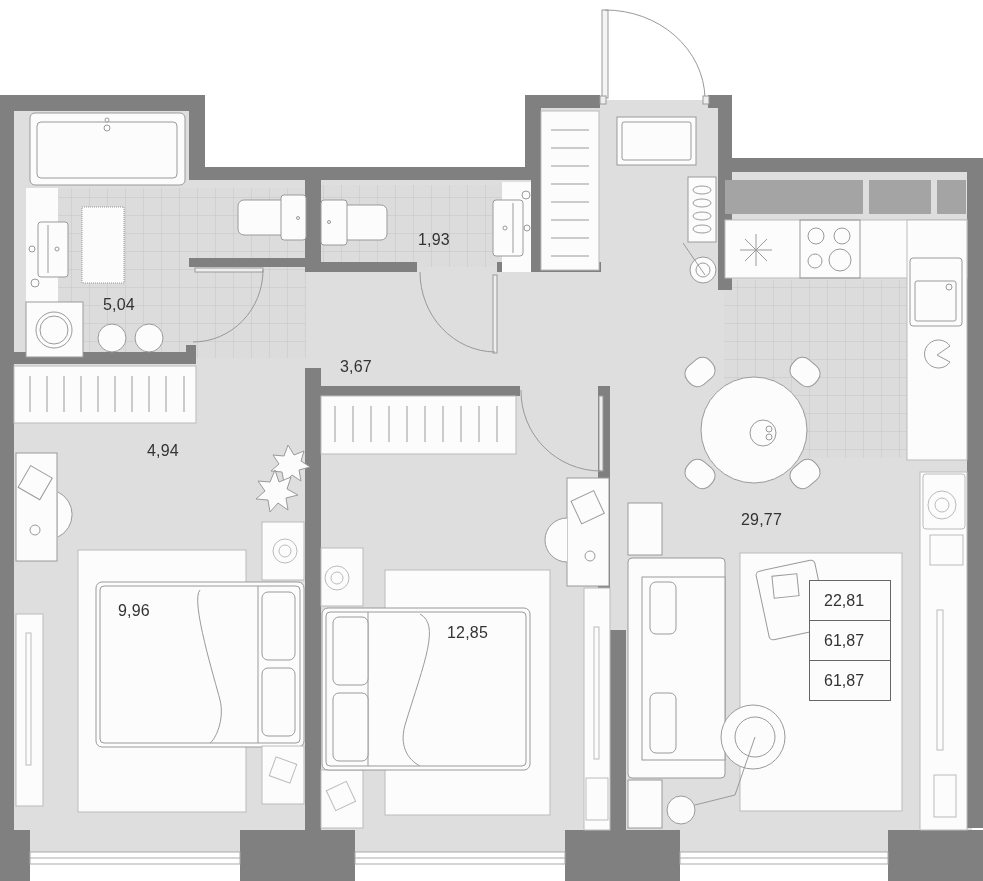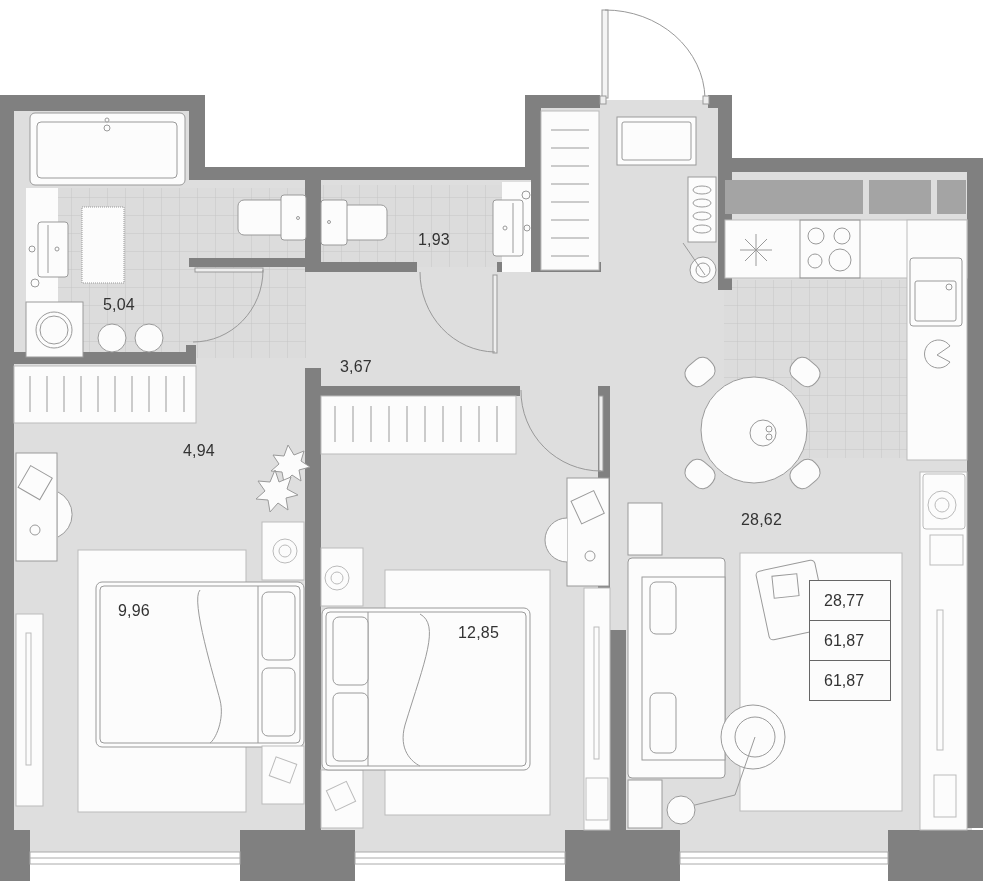--- a/index.html
+++ b/index.html
@@ -306,22 +306,22 @@
     <rect x="594" y="627" width="5" height="132"></rect>
     <rect x="586" y="778" width="22" height="42"></rect>
   </g>
 
   <rect x="305" y="368" width="16" height="10" fill="#808080"></rect>
 </svg>
 
 <div class="label" style="left:103px;top:256px;margin-top:40px;">5,04</div>
 <div class="label" style="left:418px;top:231px;">1,93</div>
 <div class="label" style="left:340px;top:358px;">3,67</div>
-<div class="label" style="left:147px;top:442px;margin-left:36px;">4,94</div>
+<div class="label" style="left:147px;top:442px;">4,94</div>
 <div class="label" style="left:118px;top:602px;text-align:right;">9,96</div>
-<div class="label" style="left:458px;top:624px;">12,85</div>
-<div class="label" style="left:741px;top:511px;">28,62</div>
+<div class="label" style="left:447px;top:624px;">12,85</div>
+<div class="label" style="left:741px;top:511px;">29,77</div>
 
 <div class="summary">
-  <div class="row">28,77</div>
+  <div class="row">22,81</div>
   <div class="row">61,87</div>
   <div class="row">61,87</div>
 </div>
 
 </body></html>

